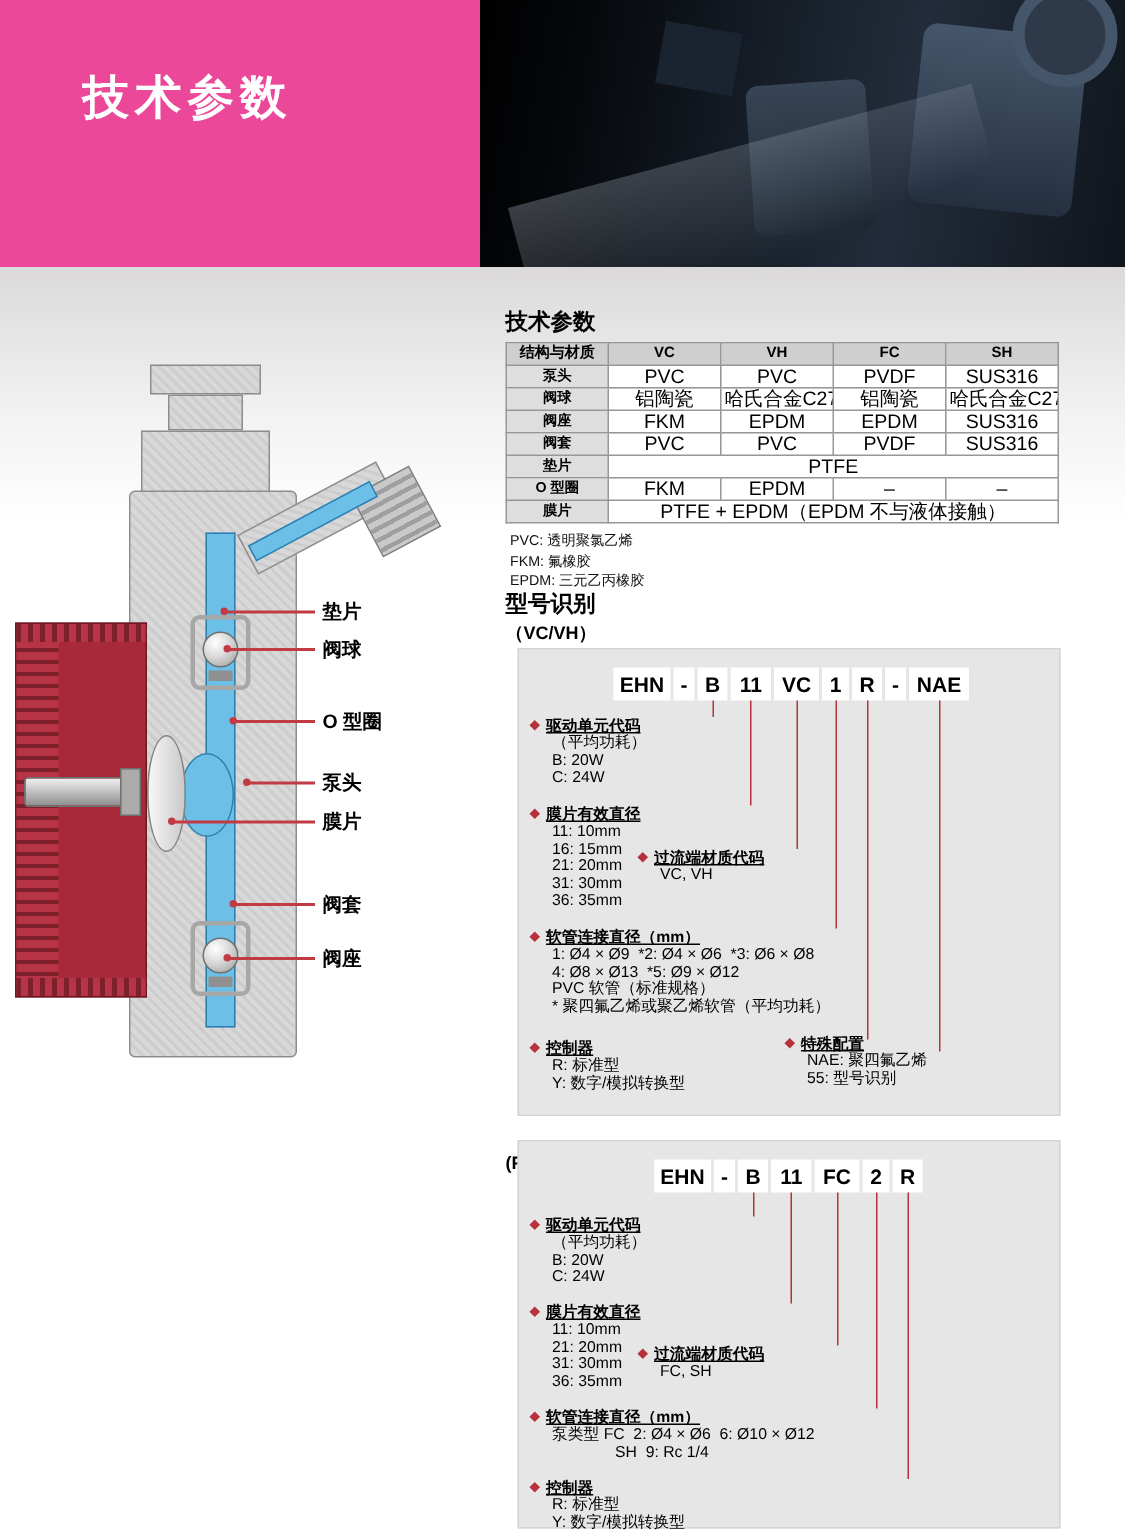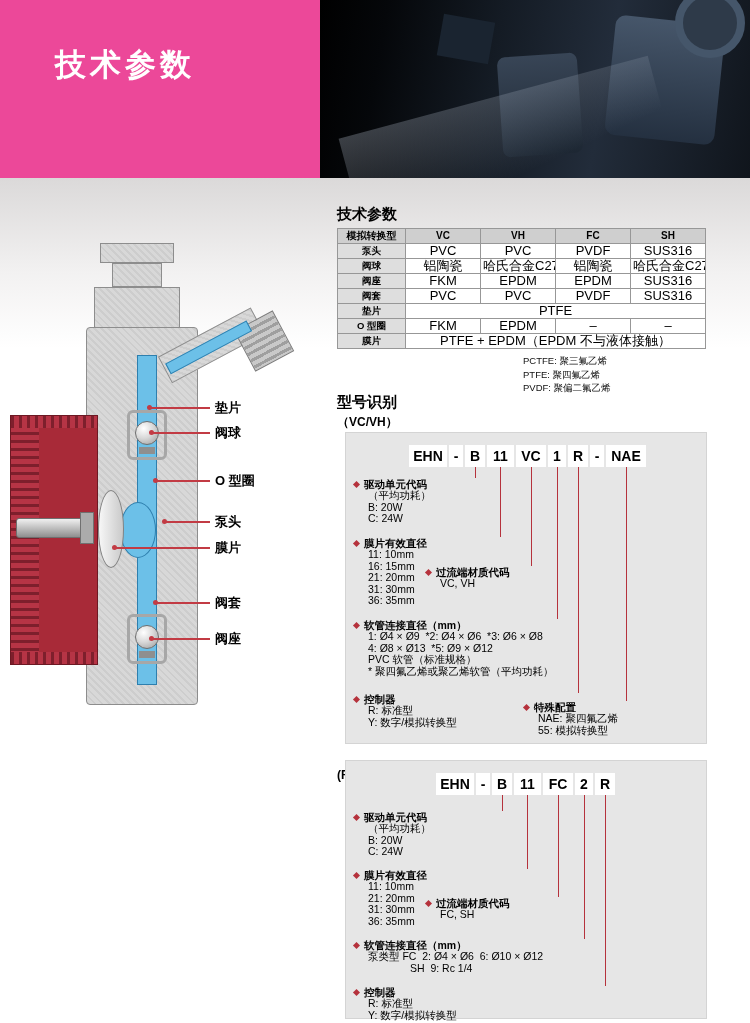--- a/index.html
+++ b/index.html
@@ -48,21 +48,21 @@
   table.mat tbody td{background:#fff;}
   .note{position:absolute;font-size:9.5px;line-height:13.5px;color:#111;}
 
   
   .variant{position:absolute;font-size:12px;font-weight:bold;color:#000;}
   .mbox{position:absolute;left:345px;width:360px;background:#e6e6e6;border:1px solid #d4d4d4;}
   .tok{position:absolute;top:12px;height:22px;line-height:22px;background:#fff;
        font-weight:bold;font-size:14px;text-align:center;}
   .vl{position:absolute;width:1px;background:#b5323c;}
   .mi{position:absolute;}
-  .mi-title{font-size:10.5px;font-weight:bold;line-height:12px;white-space:pre;}
+  .mi-title{font-size:10.5px;font-weight:bold;line-height:12px;white-space:pre;text-decoration:underline;}
   .ln{font-size:10.5px;line-height:11.5px;margin-left:14px;white-space:pre;}
   .ind{margin-left:56px;}
   .dia{display:inline-block;width:5px;height:5px;background:#b5323c;transform:rotate(45deg);
        margin:0 5px 1px 0;vertical-align:middle;}
 </style>
 </head>
 <body>
 
 <div class="page">
 
@@ -135,21 +135,21 @@
   <table class="mat">
     <colgroup>
         <col style="width:68px">
         <col style="width:75px">
         <col style="width:75px">
         <col style="width:75px">
         <col style="width:75px">
       </colgroup>
     <thead>
       <tr>
-        <th>模拟转换型</th>
+        <th>结构与材质</th>
         <th>VC</th>
         <th>VH</th>
         <th>FC</th>
         <th>SH</th>
       </tr>
     </thead>
     <tbody>
       <tr>
         <th>泵头</th>
         <td>PVC</td>
@@ -189,24 +189,24 @@
         <td>–</td>
         <td>–</td>
       </tr>
       <tr>
         <th>膜片</th>
         <td colspan="4">PTFE + EPDM（EPDM 不与液体接触）</td>
       </tr>
     </tbody>
   </table>
 
-  <div class="note" style="left:523px;top:354px;">
-    <div>PCTFE: 聚三氟乙烯</div>
-    <div>PTFE: 聚四氟乙烯</div>
-    <div>PVDF: 聚偏二氟乙烯</div>
+  <div class="note" style="left:340px;top:354px;">
+    <div>PVC: 透明聚氯乙烯</div>
+    <div>FKM: 氟橡胶</div>
+    <div>EPDM: 三元乙丙橡胶</div>
   </div>
 
   <div class="h2" style="left:337px;top:393px;">型号识别</div>
   <div class="variant" style="left:337px;top:414px;">（VC/VH）</div>
 
   <div class="mbox" style="top:432px;height:310px;">
     <span class="tok" style="left:63px;width:38px;">EHN</span>
     <span class="tok" style="left:103px;width:14px;">-</span>
     <span class="tok" style="left:119px;width:20px;">B</span>
     <span class="tok" style="left:141px;width:27px;">11</span>
@@ -246,24 +246,24 @@
       <div class="ln">1: Ø4 × Ø9  *2: Ø4 × Ø6  *3: Ø6 × Ø8</div>
       <div class="ln">4: Ø8 × Ø13  *5: Ø9 × Ø12</div>
       <div class="ln">PVC 软管（标准规格）</div>
       <div class="ln">* 聚四氟乙烯或聚乙烯软管（平均功耗）</div>
     </div>
     <div class="mi" style="left:8px;top:260px;">
       <div class="mi-title"><span class="dia"></span><span>控制器</span></div>
       <div class="ln">R: 标准型</div>
       <div class="ln">Y: 数字/模拟转换型</div>
     </div>
-    <div class="mi" style="left:178px;top:268px;">
+    <div class="mi" style="left:178px;top:257px;">
       <div class="mi-title"><span class="dia"></span><span>特殊配置</span></div>
       <div class="ln">NAE: 聚四氟乙烯</div>
-      <div class="ln">55: 模拟转换型</div>
+      <div class="ln">55: 型号识别</div>
     </div>
   </div>
 
   <div class="variant" style="left:337px;top:768px;">(FC/SH)</div>
 
   <div class="mbox" style="top:760px;height:257px;">
     <span class="tok" style="left:90px;width:38px;">EHN</span>
     <span class="tok" style="left:130px;width:14px;">-</span>
     <span class="tok" style="left:146px;width:20px;">B</span>
     <span class="tok" style="left:168px;width:27px;">11</span>

